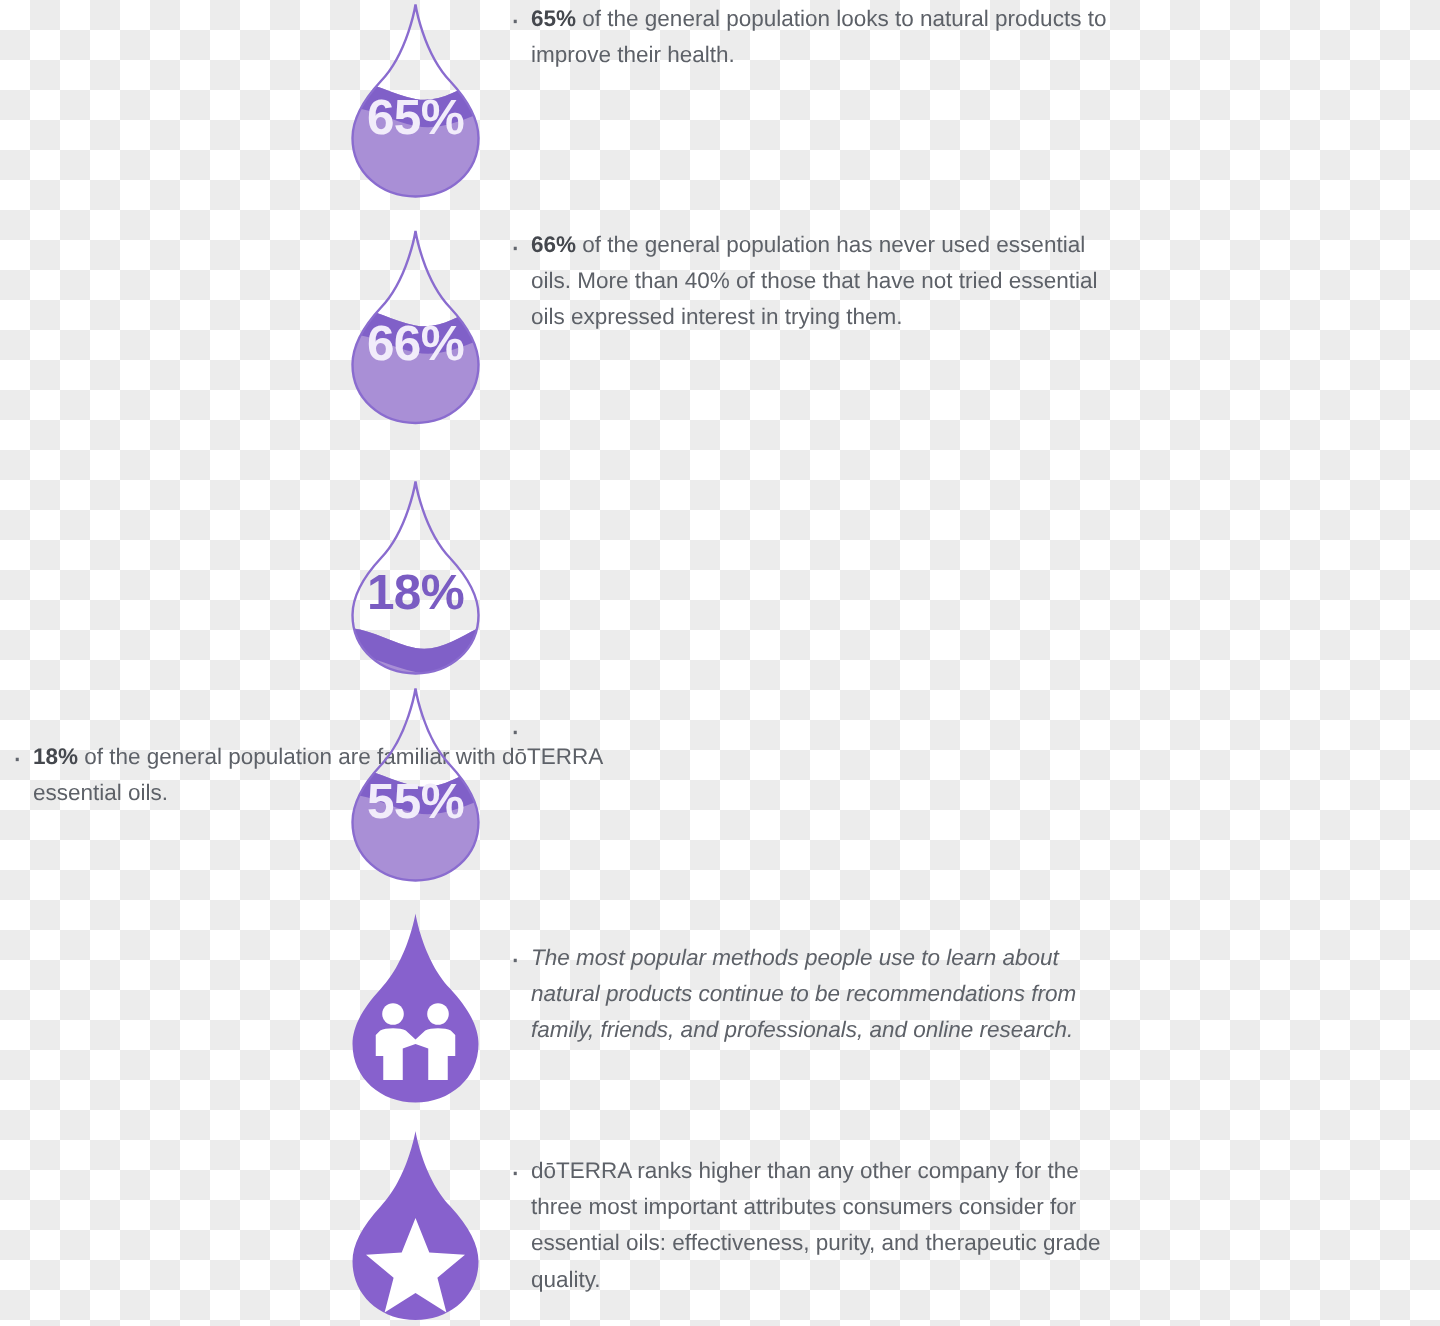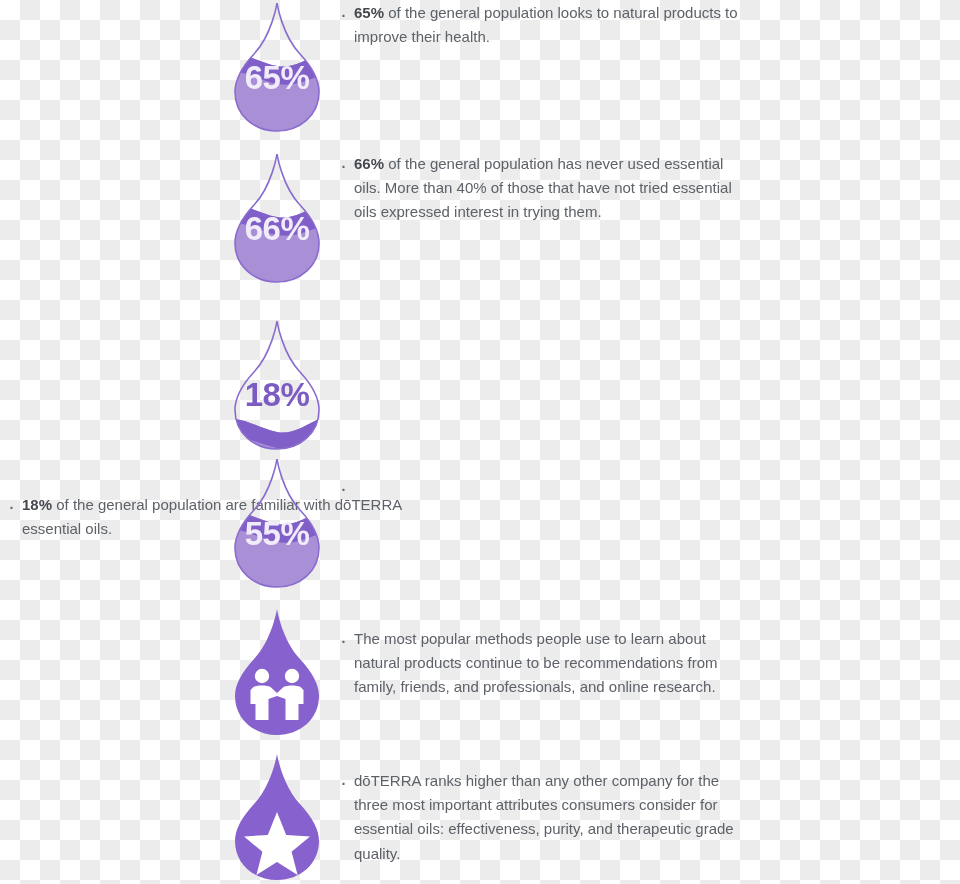--- a/index.html
+++ b/index.html
@@ -182,21 +182,21 @@
         <path d="M55 5 C55 5 60 36 78 55 C91 69 97 81 97 92 C97 115 78 131 55 131 C32 131 13 115 13 92 C13 81 19 69 32 55 C50 36 55 5 55 5 Z" fill="#8761cd"></path>
         <g fill="#ffffff">
           <circle cx="40" cy="72" r="7.2"></circle>
           <circle cx="70" cy="72" r="7.2"></circle>
           <path d="M31.5 83 C35 81 45 81 48.5 83 L55 89 L61.5 83 C65 81 75 81 78.5 83 L81.5 86 L81.5 100 L76.5 100 L76.5 116 L63.5 116 L63.5 95 L55 92 L46.5 95 L46.5 116 L33.5 116 L33.5 100 L28.5 100 L28.5 86 Z"></path>
         </g>
       </svg>
     </div>
     <div class="text-cell" style="padding-top:22px;">
       <span class="bullet">·</span>
-      <div class="stat-text" style="padding-top:1px; max-width:398px;">
+      <div class="stat-text" style="padding-top:1px; max-width:398px;font-style:italic;">
         <b></b><span>The most popular methods people use to learn about natural products continue to be recommendations from family, friends, and professionals, and online research.</span>
       </div>
     </div>
   </div>
 
   <div class="row" style="top:749px;">
     <div class="drop-cell">
       <svg class="drop-svg" width="110" height="135" viewBox="0 0 110 135" xmlns="http://www.w3.org/2000/svg">
         <path d="M55 5 C55 5 60 36 78 55 C91 69 97 81 97 92 C97 115 78 131 55 131 C32 131 13 115 13 92 C13 81 19 69 32 55 C50 36 55 5 55 5 Z" fill="#8761cd"></path>
         <path d="M55 63 L64.2 86.0 L88.0 87.5 L69.6 102.8 L75.6 126.0 L55 113.0 L34.4 126.0 L40.4 102.8 L22.0 87.5 L45.8 86.0 Z" fill="#ffffff"></path>

